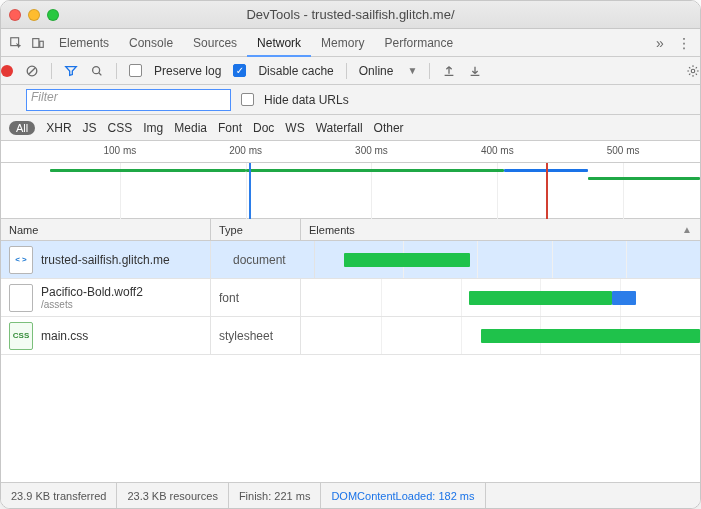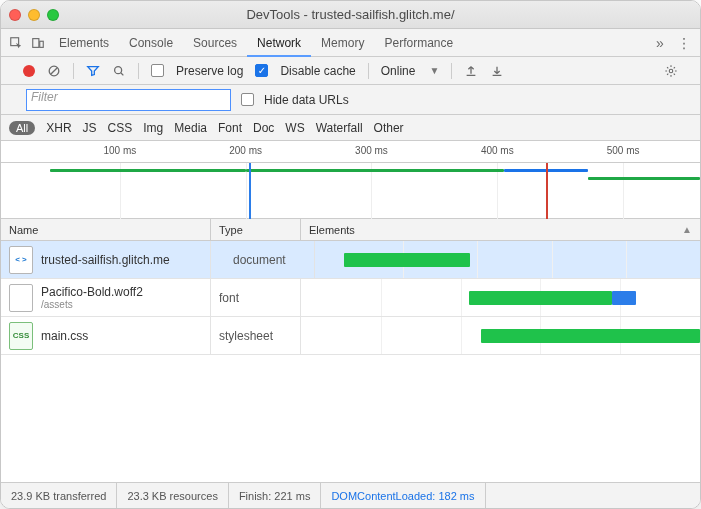--- a/index.html
+++ b/index.html
@@ -9,21 +9,21 @@
 .tlights { display: flex; gap: 7px; }
 .light { width: 12px; height: 12px; border-radius: 50%; border: 0.5px solid rgba(0,0,0,0.15); }
 .red { background: #ff5f57; } .yellow { background: #febc2e; } .green { background: #28c840; }
 .title { position: absolute; left: 0; right: 0; text-align: center; font-size: 13px; font-weight: 500; color: #4a4a4a; }
 .tabbar { display: flex; align-items: center; height: 28px; background: #f3f3f3; border-bottom: 1px solid #ccc; padding: 0 4px; }
 .tabbar .ico { width: 22px; display: flex; align-items: center; justify-content: center; color: #6b6b6b; }
 .tabs { display: flex; flex: 1; }
 .tab { padding: 0 10px; line-height: 28px; color: #5a5a5a; cursor: default; font-size: 12px; }
 .tab.active { color: #222; box-shadow: inset 0 -2px 0 #5a9cff; }
 .more, .menu { width: 24px; text-align: center; color: #6b6b6b; font-size: 14px; }
-.toolbar { display: flex; align-items: center; height: 28px; padding: 0 22px; border-bottom: 1px solid #ccc; gap: 12px; background: #f3f3f3; }
+.toolbar { display: flex; align-items: center; height: 28px; padding: 0 0; border-bottom: 1px solid #ccc; gap: 12px; background: #f3f3f3; }
 .rec { width: 12px; height: 12px; border-radius: 50%; background: #e53935; }
 .tool-ico { color: #6b6b6b; display:flex; align-items:center; }
 .tool-ico svg { width:14px; height:14px; }
 .funnel svg { stroke:#1a73e8; }
 .chk { width: 13px; height: 13px; border: 1px solid #8a8a8a; border-radius: 2px; background: #fff; display:inline-flex; align-items:center; justify-content:center; }
 .chk.on { background: #1a73e8; border-color: #1a73e8; color:#fff; font-size:10px; line-height:1; }
 .lbl { color: #333; }
 .sel { display:flex; align-items:center; gap:14px; color:#333; }
 .tri { color:#777; font-size:10px; }
 .gear { margin-left:auto; color:#6b6b6b; }

